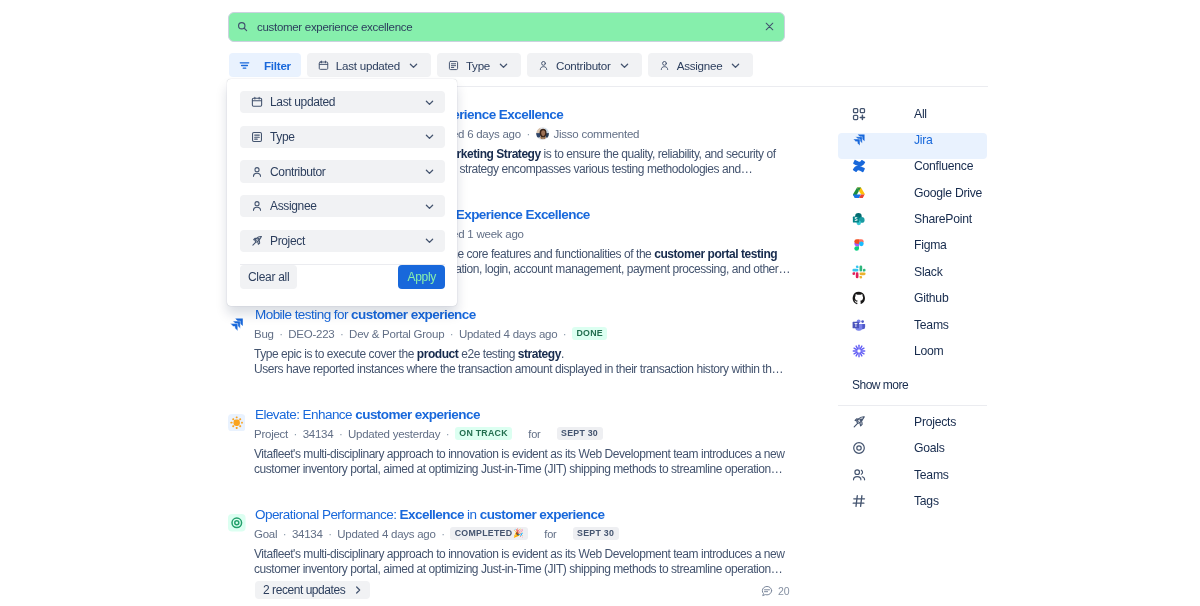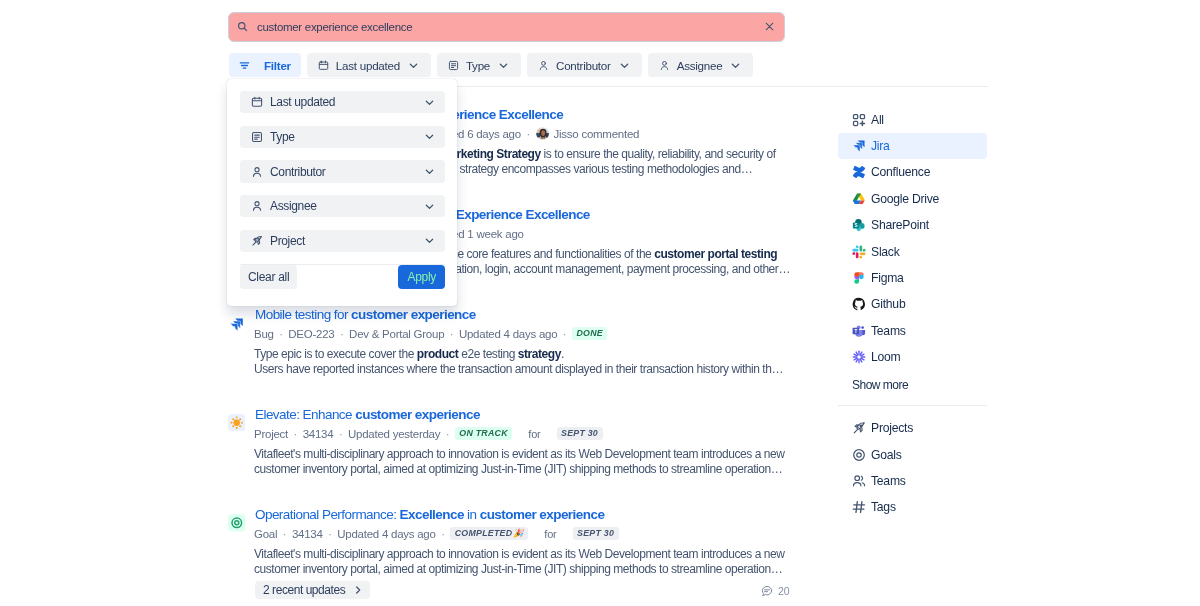--- a/index.html
+++ b/index.html
@@ -10,21 +10,21 @@
     background:#ffffff;
     font-family:"Liberation Sans", sans-serif;
     color:#172B4D;
     -webkit-font-smoothing:antialiased;
   }
   .page { position:relative; width:1200px; height:606px; }
 
   
   .searchbar {
     position:absolute; left:228px; top:12px; width:557px; height:30px;
-    border:1px solid #CBD2DF; border-radius:6px; background:#fca5a5;
+    border:1px solid #CBD2DF; border-radius:6px; background:#86efac;
     display:flex; align-items:center;
   }
   .searchbar .sicon { margin-left:8px; width:12px; height:12px; display:block; flex:0 0 auto; line-height:0; }
   .searchbar .sval {
     margin-left:8px; font-size:11.5px; color:#2C3E5D; letter-spacing:-0.3px;
     flex:1 1 auto; white-space:nowrap; overflow:hidden;
   }
   .searchbar .clr { width:13px; height:13px; margin-right:7px; flex:0 0 auto; display:block; line-height:0; }
 
   
@@ -92,21 +92,20 @@
 
   .avatar {
     width:13px; height:13px; border-radius:50%; display:inline-block;
     margin:0 5px 0 0; vertical-align:-2px; overflow:hidden; flex:0 0 auto;
   }
 
   .badge {
     display:inline-flex; align-items:center; height:13px; border-radius:3px;
     font-size:8.8px; font-weight:700; letter-spacing:0.25px; padding:0 4.5px;
     line-height:13px;
-    font-style:italic;
   }
   .badge.green { background:#DCFFF1; color:#216E4E; }
   .badge.grey  { background:#EEEFF2; color:#44546F; }
   .badge .bemoji { font-size:8.5px; margin-left:1px; letter-spacing:0; }
   .forlbl { margin:0 16px; color:#626F86; font-size:11px; letter-spacing:-0.2px; }
 
   .updbtn {
     position:absolute; left:27px; top:80px; height:18px;
     background:#F1F2F4; border-radius:4px; display:flex; align-items:center;
     padding:0 7px 0 8px; font-size:12px; letter-spacing:-0.45px; color:#2C3E5D; gap:8px;
@@ -114,22 +113,22 @@
   .updbtn .chev { line-height:0; display:block; }
   .cmtbox {
     position:absolute; left:533px; top:84px; display:flex; align-items:center; gap:5px;
     font-size:10.5px; letter-spacing:-0.1px; color:#8590A2;
   }
   .cmtbox > span { line-height:1; display:flex; align-items:center; }
 
   
   .sidebar { position:absolute; left:838px; top:106.5px; width:149px; }
   .srow {
-    height:26.4px; border-radius:4px; display:flex; align-items:center;
-    padding-left:14px; font-size:12.2px; letter-spacing:-0.25px; color:#172B4D;
+    height:26.4px; border-radius:4px; display:flex; 
+    padding-left:14px; font-size:12.2px; letter-spacing:-0.25px; color:#172B4D;gap:43px;
   }
   .srow.sel { background:#E9F2FE; color:#1868DB; }
   .srow .si { width:14px; height:14px; flex:0 0 auto; margin-right:5px; line-height:0; display:block; }
   .showmore {
     height:26.4px; display:flex; align-items:center; padding-left:14px; padding-top:3px;
     font-size:12px; letter-spacing:-0.5px; font-weight:400; color:#172B4D;
   }
   .sdiv { position:absolute; left:838px; top:405px; width:149px; height:1px; background:#EBECF0; }
   .sidebar2 { position:absolute; left:838px; top:415px; width:149px; }
 </style>
@@ -459,42 +458,42 @@
           <rect x="1.5" y="7.8" width="10.4" height="10.4" rx="1" fill="#038387"></rect>
           <text x="6.7" y="15.4" font-family="Liberation Sans, sans-serif" font-size="8" font-weight="700" fill="#fff" text-anchor="middle">S</text>
         </svg>
       </span>
       <span>SharePoint</span>
     </div>
 
     <div class="srow">
       <span class="si">
         <svg viewBox="0 0 24 24" width="14" height="14">
+          <path d="M8 22a4 4 0 0 0 4-4v-4H8a4 4 0 0 0 0 8z" fill="#0ACF83"></path>
+          <path d="M4 10a4 4 0 0 1 4-4h4v8H8a4 4 0 0 1-4-4z" fill="#A259FF"></path>
+          <path d="M4 2a4 4 0 0 1 4-4h4v8H8a4 4 0 0 1-4-4z" fill="#F24E1E" transform="translate(0 4)"></path>
+          <path d="M12 2h4a4 4 0 0 1 0 8h-4z" fill="#FF7262"></path>
+          <path d="M20 10a4 4 0 1 1-8 0 4 4 0 0 1 8 0z" fill="#1ABCFE"></path>
+        </svg>
+      </span>
+      <span>Figma</span>
+    </div>
+
+    <div class="srow">
+      <span class="si">
+        <svg viewBox="0 0 24 24" width="14" height="14">
           <g>
             <path d="M5.3 14.8a2.3 2.3 0 1 1-2.3-2.3h2.3zM6.5 14.8a2.3 2.3 0 0 1 4.6 0v5.8a2.3 2.3 0 0 1-4.6 0z" fill="#E01E5A"></path>
             <path d="M8.8 5.3A2.3 2.3 0 1 1 11.1 3v2.3zM8.8 6.5a2.3 2.3 0 0 1 0 4.6H3a2.3 2.3 0 0 1 0-4.6z" fill="#36C5F0"></path>
             <path d="M18.7 8.8a2.3 2.3 0 1 1 2.3 2.3h-2.3zM17.5 8.8a2.3 2.3 0 0 1-4.6 0V3a2.3 2.3 0 0 1 4.6 0z" fill="#2EB67D"></path>
             <path d="M15.2 18.7a2.3 2.3 0 1 1-2.3 2.3v-2.3zM15.2 17.5a2.3 2.3 0 0 1 0-4.6H21a2.3 2.3 0 0 1 0 4.6z" fill="#ECB22E"></path>
           </g>
         </svg>
       </span>
       <span>Slack</span>
-    </div>
-
-    <div class="srow">
-      <span class="si">
-        <svg viewBox="0 0 24 24" width="14" height="14">
-          <path d="M8 22a4 4 0 0 0 4-4v-4H8a4 4 0 0 0 0 8z" fill="#0ACF83"></path>
-          <path d="M4 10a4 4 0 0 1 4-4h4v8H8a4 4 0 0 1-4-4z" fill="#A259FF"></path>
-          <path d="M4 2a4 4 0 0 1 4-4h4v8H8a4 4 0 0 1-4-4z" fill="#F24E1E" transform="translate(0 4)"></path>
-          <path d="M12 2h4a4 4 0 0 1 0 8h-4z" fill="#FF7262"></path>
-          <path d="M20 10a4 4 0 1 1-8 0 4 4 0 0 1 8 0z" fill="#1ABCFE"></path>
-        </svg>
-      </span>
-      <span>Figma</span>
     </div>
 
     <div class="srow">
       <span class="si">
         <svg viewBox="0 0 24 24" width="14" height="14">
           <path fill="#181717" d="M12 1.3A10.9 10.9 0 0 0 8.5 22.5c.5.1.7-.2.7-.5v-2c-3 .6-3.7-1.4-3.7-1.4-.5-1.3-1.2-1.7-1.2-1.7-1-.7.1-.7.1-.7 1.1.1 1.7 1.1 1.7 1.1 1 1.7 2.6 1.2 3.2.9.1-.7.4-1.2.7-1.5-2.4-.3-4.9-1.2-4.9-5.4 0-1.2.4-2.2 1.1-2.9-.1-.3-.5-1.4.1-2.9 0 0 .9-.3 3 1.1a10.4 10.4 0 0 1 5.5 0c2.1-1.4 3-1.1 3-1.1.6 1.5.2 2.6.1 2.9.7.7 1.1 1.7 1.1 2.9 0 4.2-2.5 5.1-4.9 5.4.4.3.7 1 .7 2v3c0 .3.2.6.7.5A10.9 10.9 0 0 0 12 1.3z"></path>
         </svg>
       </span>
       <span>Github</span>
     </div>

